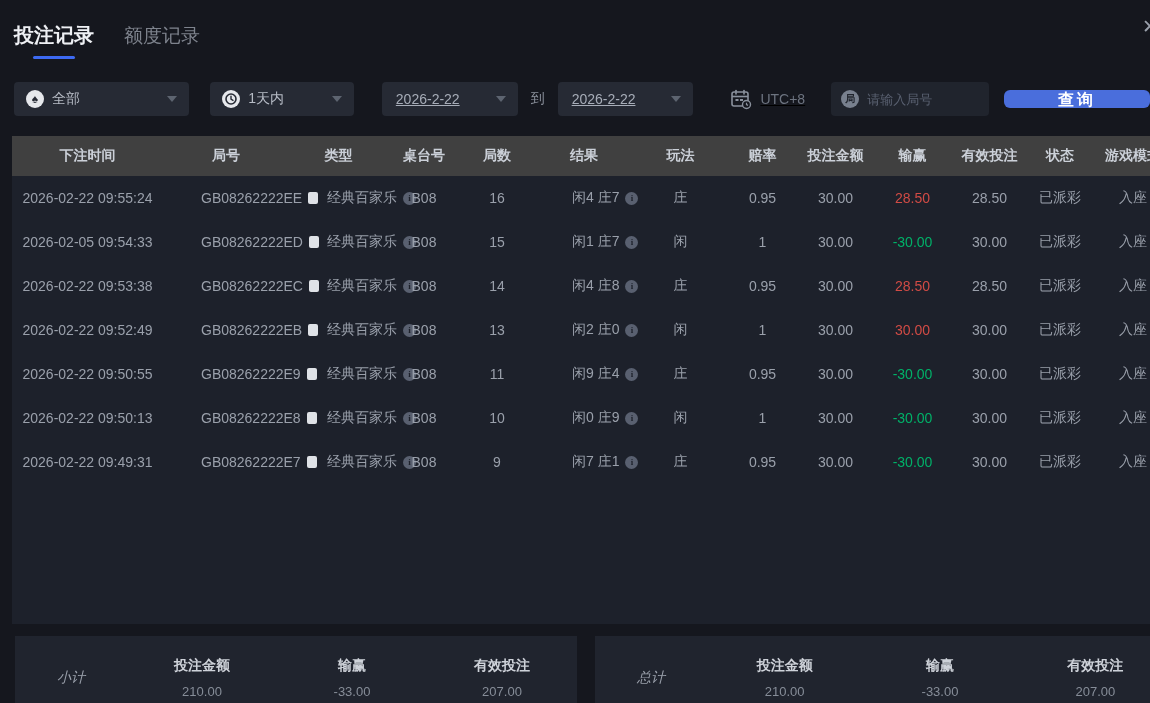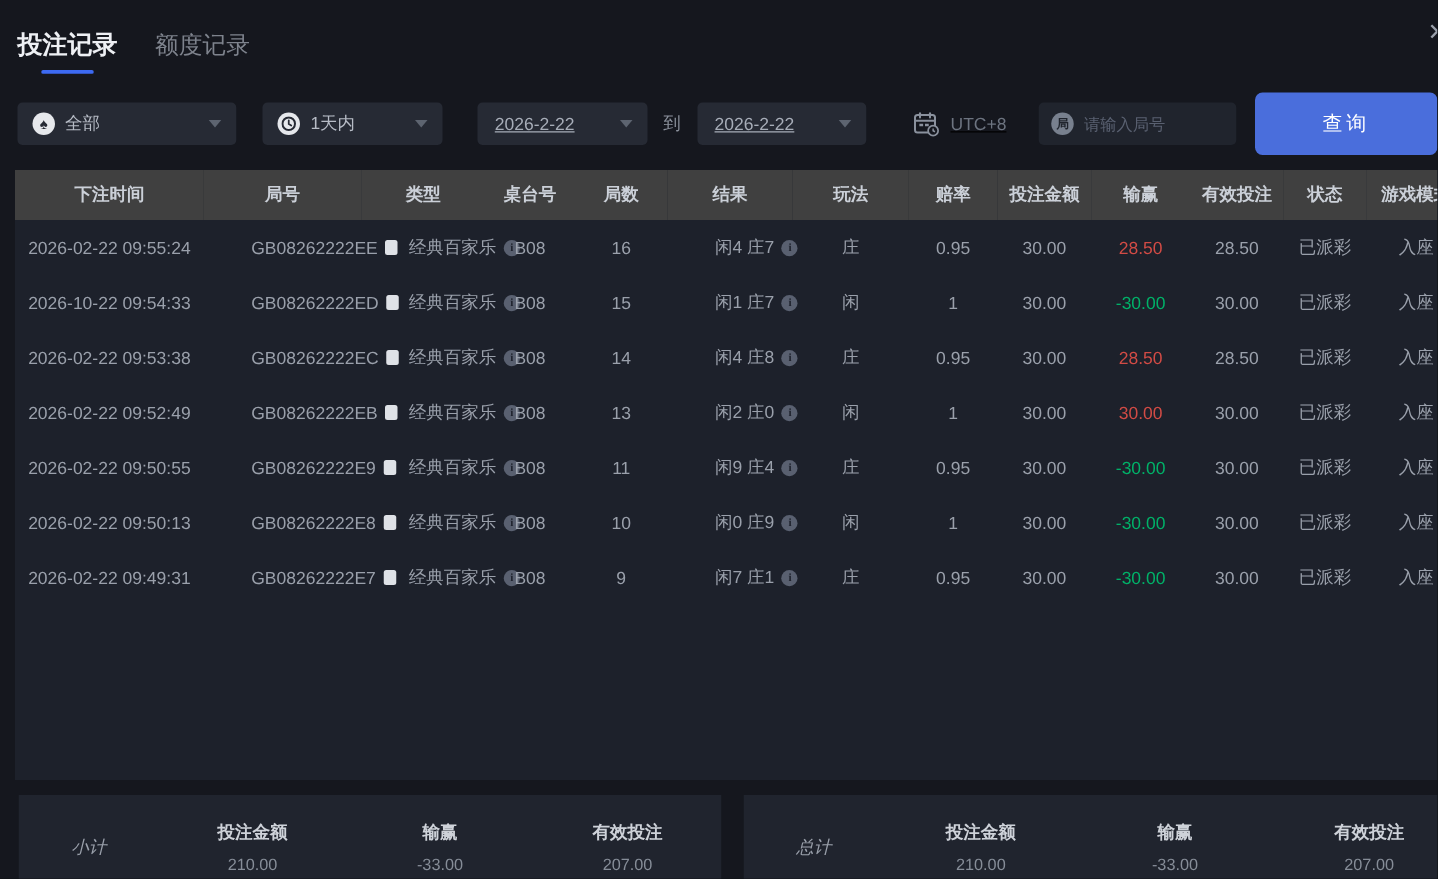--- a/index.html
+++ b/index.html
@@ -30,21 +30,21 @@
   .w-time { width:148px; margin-left:21px; }
   .w-date1 { width:140px; margin-left:28px; }
   .to-label { color:#8b919c; font-size:14px; margin:0 13px; }
   .w-date2 { width:140px; }
   .tz { display:flex; align-items:center; margin-left:36px;text-decoration:underline; }
   .tz-text { color:#6d7480; font-size:14px; margin-left:7px; }
   .search-box { width:163px; height:34px; margin-left:26px; background:#20242d; border-radius:4px; display:flex; align-items:center; padding:0 10px; }
   .round-ic { width:18px; height:18px; border-radius:50%; background:#78808e; color:#20242d; font-size:10px; font-weight:bold; display:flex; align-items:center; justify-content:center; flex:none; }
   .search-box input { background:transparent; border:none; outline:none; color:#a7adb8; font-size:13px; width:100%; margin-left:8px; font-family:inherit; }
   .search-box input::placeholder { color:#596070; }
-  .query-btn { width:146px; height:50px; margin-left:15px; background:#4a6edc; border:none; border-radius:6px; color:#ffffff; font-size:16px; font-weight:normal; letter-spacing:3px; cursor:pointer; flex:none; font-family:inherit; }
+  .query-btn { width:146px; height:18px; margin-left:15px; background:#4a6edc; border:none; border-radius:6px; color:#ffffff; font-size:16px; font-weight:bold; letter-spacing:3px; cursor:pointer; flex:none; font-family:inherit; }
   
   .table-panel { margin:20px 0 0 12px; width:1161px; height:488px; background:#1d212b; overflow:hidden; }
   table { table-layout:fixed; border-collapse:collapse; width:1161px; }
   thead th { height:40px; background:#404040; color:#cbd0d8; font-weight:bold; font-size:14px; text-align:center; }
   tbody td { height:44px; text-align:center; color:#9aa0ab; font-size:14px; white-space:nowrap; }
   .cellflex { display:inline-flex; align-items:center; gap:6px;margin-left:38px; }
   .copy-icon { display:inline-block; width:10px; height:12px; background:#dfe2e7; border-radius:2px; cursor:pointer; }
   .info-icon { display:inline-flex; width:13px; height:13px; border-radius:50%; background:#596070; color:#1d212b; font-size:9px; font-weight:bold; align-items:center; justify-content:center; cursor:pointer; font-family:"Liberation Serif",serif; }
   .red { color:#d14b45; }
   .green { color:#00b168; }
@@ -181,21 +181,21 @@
       <td>庄</td>
       <td>0.95</td>
       <td>30.00</td>
       <td class="red">28.50</td>
       <td>28.50</td>
       <td>已派彩</td>
       <td>入座</td>
     </tr>
 
     <tr>
-      <td>2026-10-22 09:54:33</td>
+      <td>2026-02-05 09:54:33</td>
       <td>
         <span class="cellflex">
                 <span>GB08262222ED</span>
                 <span class="copy-icon"></span>
               </span>
       </td>
       <td>
         <span class="cellflex">
                 <span>经典百家乐</span>
                 <span class="info-icon">i</span>

